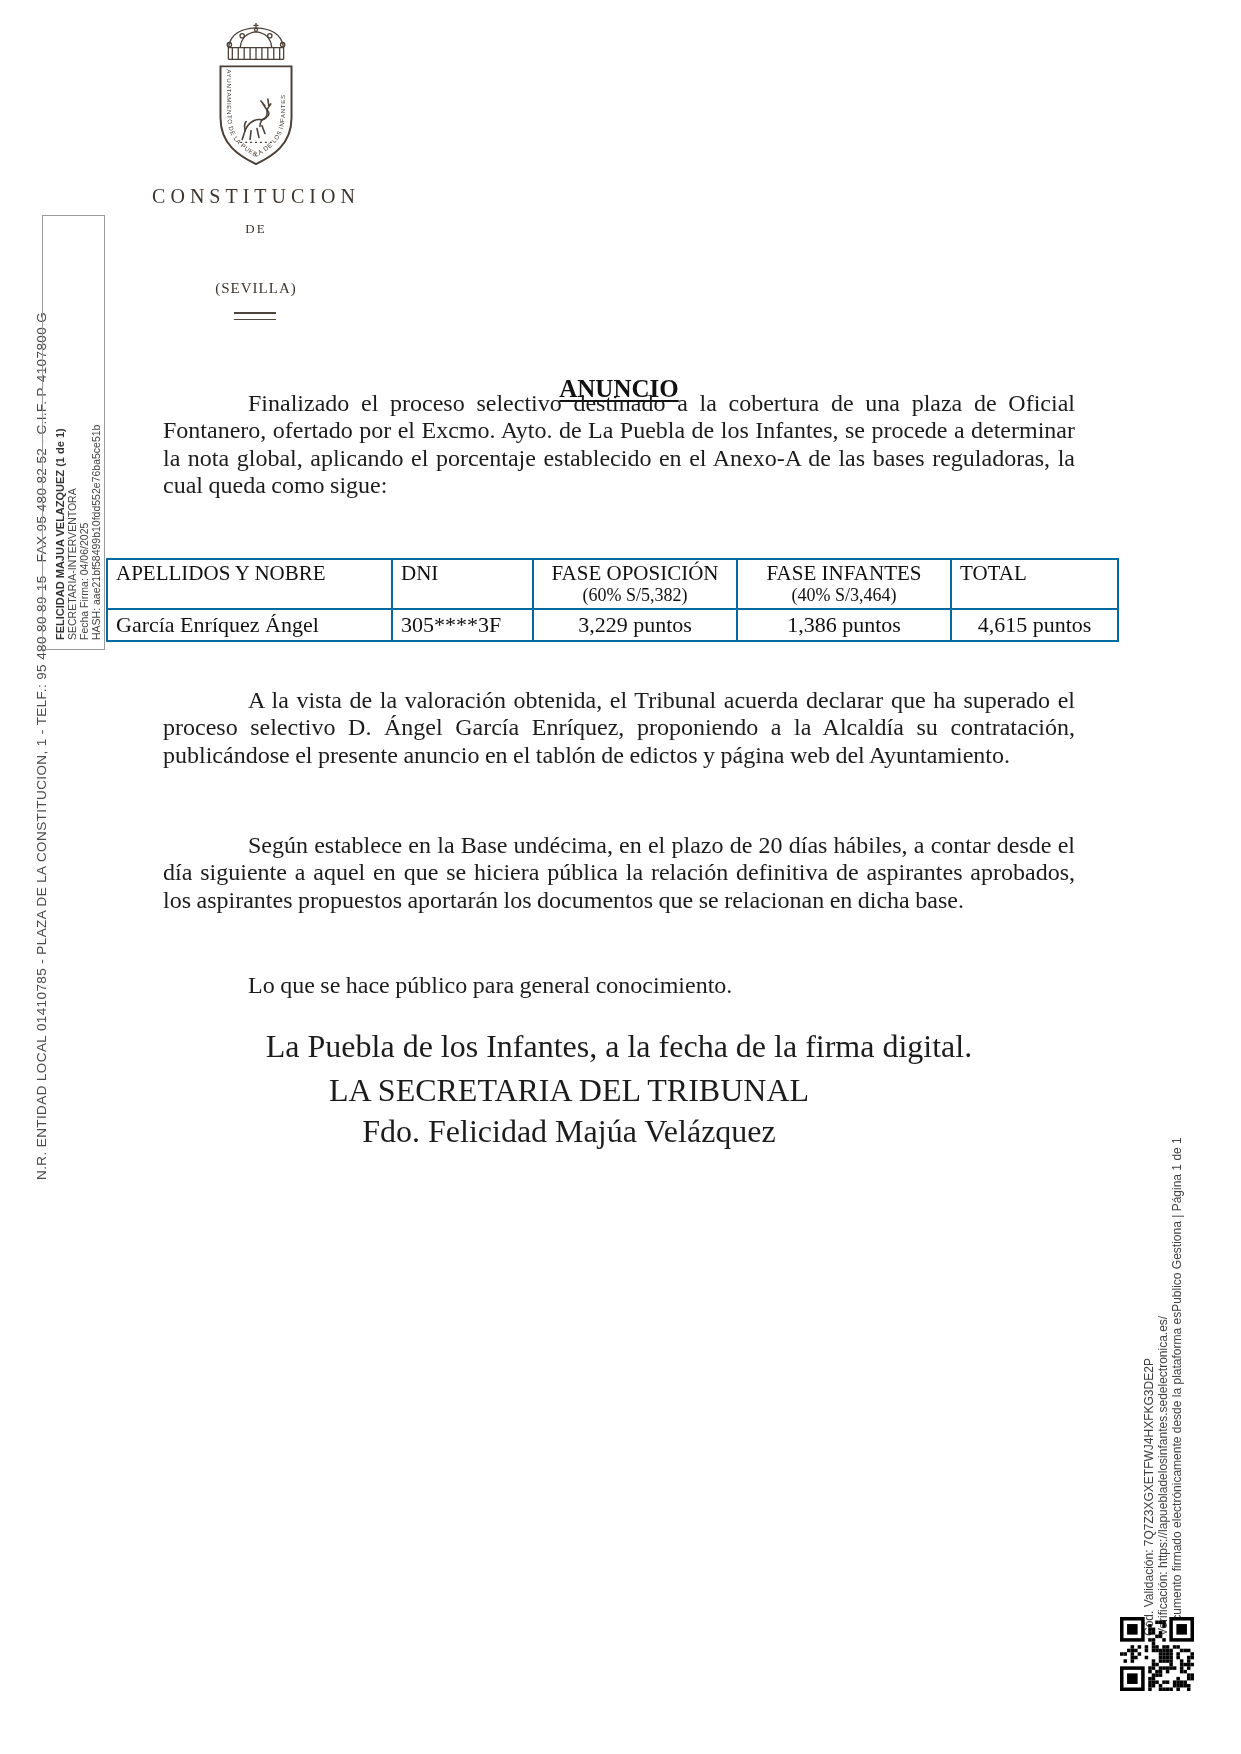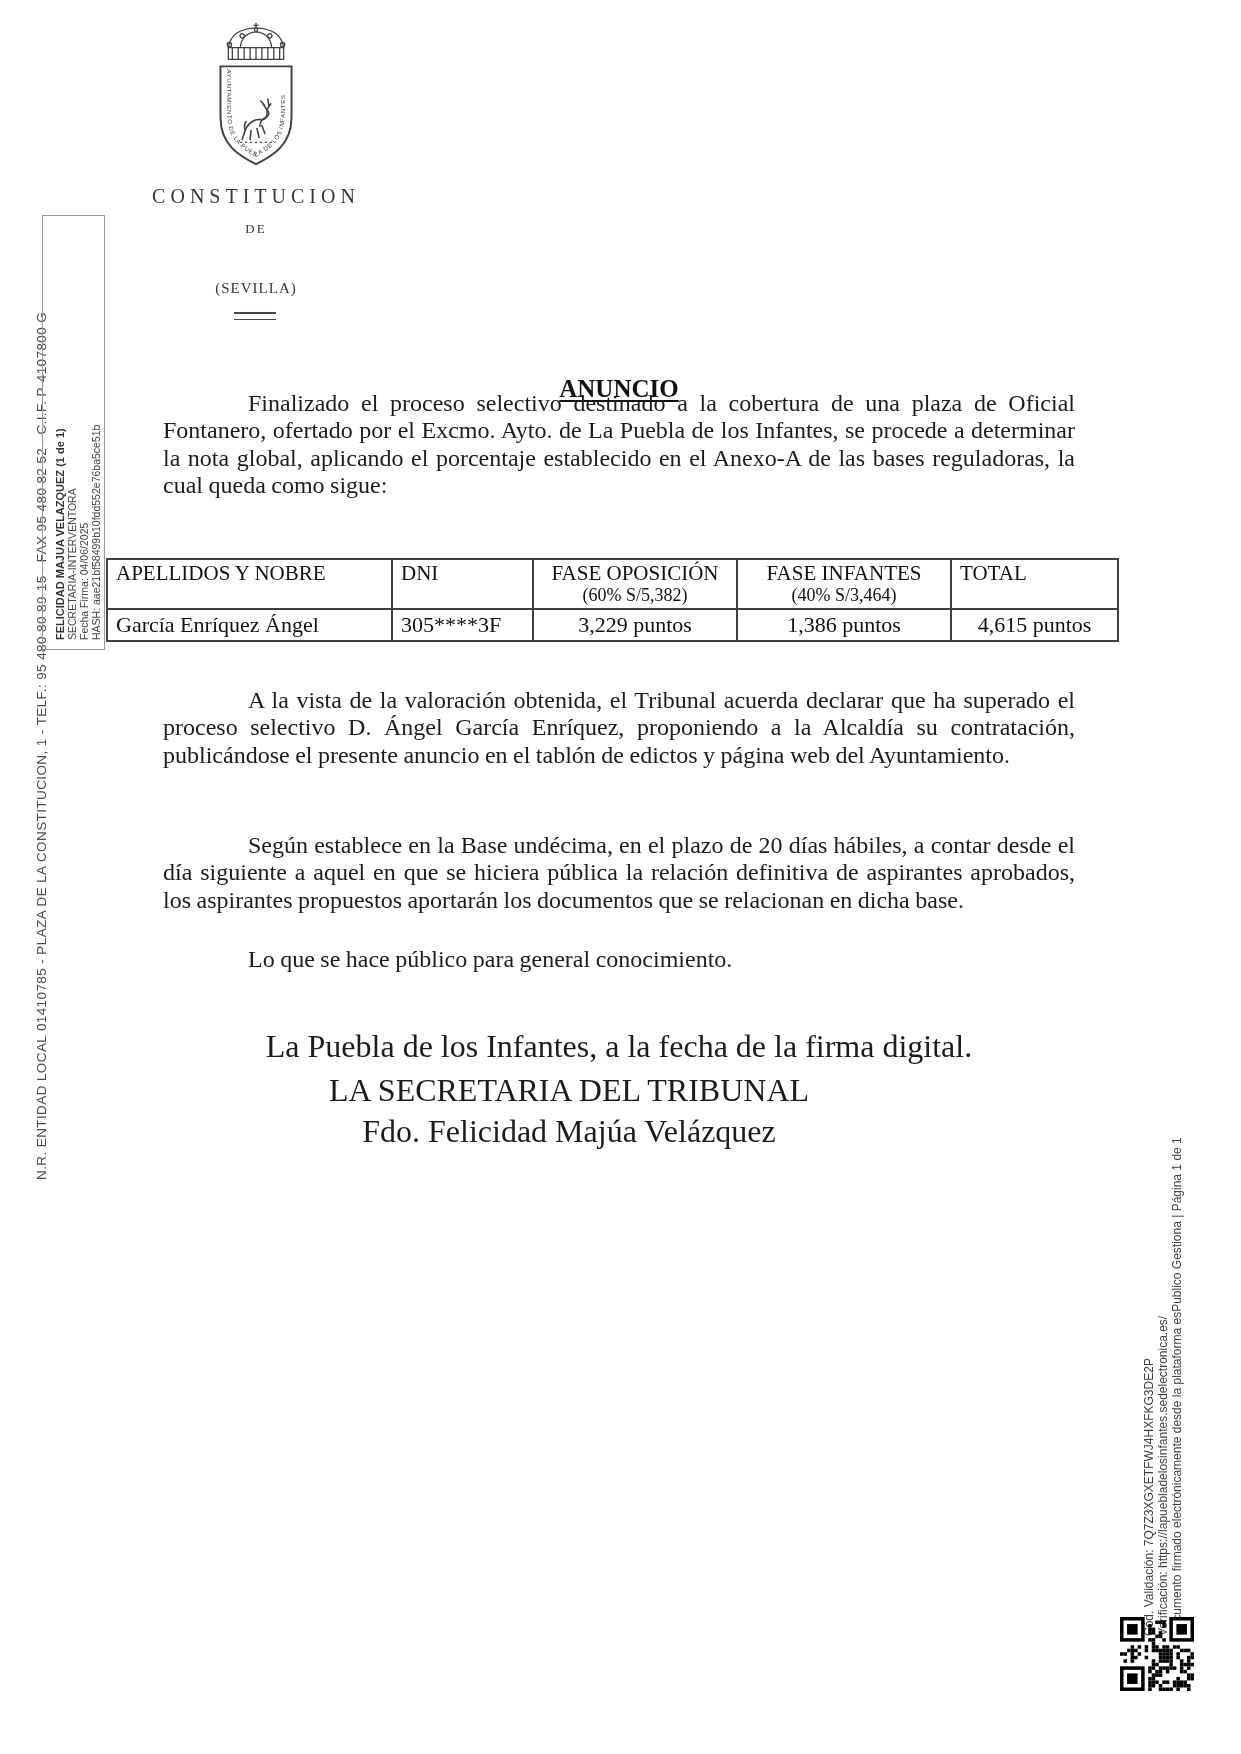--- a/index.html
+++ b/index.html
@@ -25,29 +25,29 @@
   .org3{top:242px;font-size:22px;letter-spacing:.5px;}
   .org4{top:280px;font-size:15px;letter-spacing:1px;}
   .dash{position:absolute;left:234px;top:312px;width:42px;height:5px;
         border-top:2px solid #4c453d;border-bottom:1px solid #4c453d;}
   
   .title{position:absolute;left:163px;top:336px;width:912px;text-align:center;
          font-size:25px;font-weight:bold;text-decoration:underline;
          text-decoration-thickness:2px;text-underline-offset:3px;color:#111;margin-top:39px;}
   .para{position:absolute;left:163px;width:912px;font-size:24px;line-height:27.3px;
         text-align:justify;text-indent:85px;word-spacing:-.5px;}
-  .p1{top:390px;} .p2{top:687px;} .p3{top:832px;} .p4{top:946px;text-align:left;}
+  .p1{top:390px;} .p2{top:687px;} .p3{top:832px;} .p4{top:972px;text-align:left;}
   .closing{position:absolute;font-size:32px;text-align:center;}
   .c1{left:163px;top:1028px;width:912px;}
   .c2{left:163px;top:1072px;width:812px;}
   .c3{left:163px;top:1113px;width:812px;}
   
   table.score{position:absolute;left:106px;top:558px;border-collapse:collapse;
               table-layout:fixed;font-family:"Liberation Serif",serif;color:#111;}
-  table.score td,table.score th{border:2px solid #404040;padding:0 8px;font-weight:normal;
+  table.score td,table.score th{border:2px solid #0369a1;padding:0 8px;font-weight:normal;
               overflow:hidden;white-space:nowrap;}
   tr.hdr{height:50px;} tr.data{height:32px;}
   tr.hdr th{vertical-align:top;font-size:21px;line-height:23px;text-align:left;padding-top:2px;}
   tr.hdr th.ctr{text-align:center;}
   .subhdr{display:block;font-size:18px;line-height:20px;text-align:center;}
   tr.data td{font-size:22px;}
   td.ctr{text-align:center;}
   
   .qr{position:absolute;left:1120px;top:1617px;width:74px;height:74px;}
 </style>

